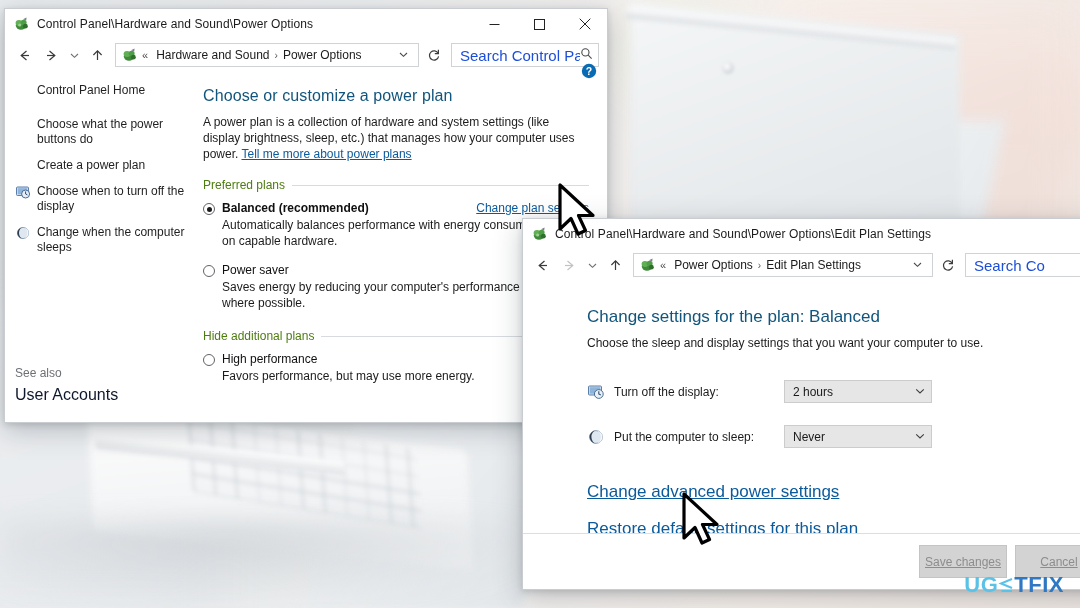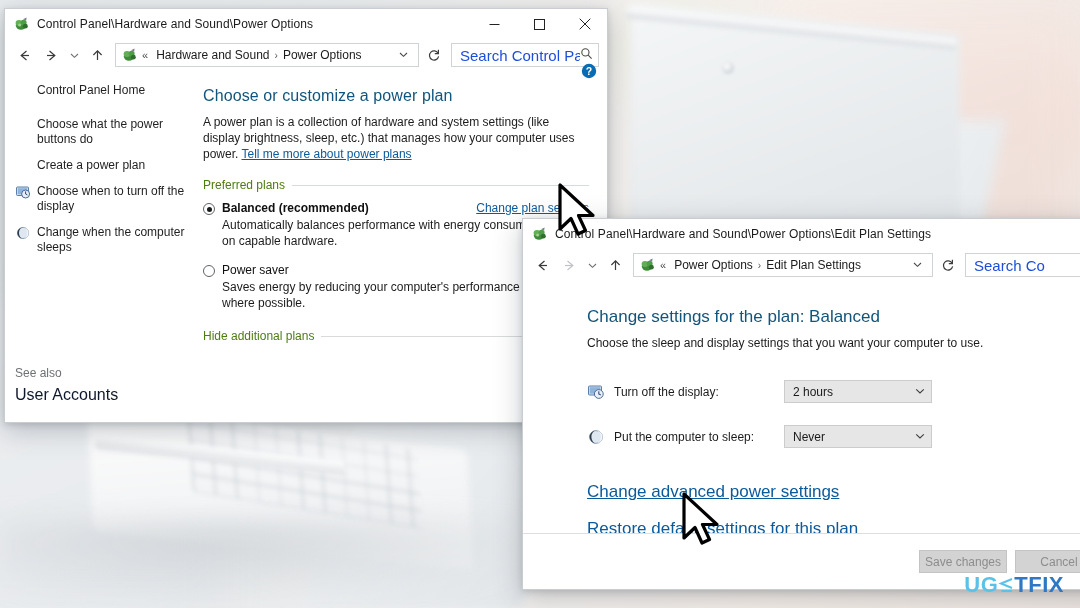--- a/index.html
+++ b/index.html
@@ -271,27 +271,28 @@
   .w2-links a { display: inline-block; font-size: 17px; margin-bottom: 17px; }
   .w2-footbar {
     position: absolute; left: 0; right: 0; bottom: 0;
     height: 56px;
     border-top: 1px solid #dcdfe2;
     background: #fff;
     display: flex; align-items: center; justify-content: flex-end;
     padding-right: 18px; gap: 8px;
   }
   .btn {
-    min-width: 88px; height: 23px;
+    min-width: 88px; height: 33px;
     border: 1px solid #c4c4c4;
     background: #d3d3d3;
     color: #8d8d8d;
     font-size: 12px;
     display: flex; align-items: center; justify-content: center;
     font-family: "Liberation Sans", sans-serif;
+    text-decoration: underline;
   }
 
   
   .cursor { position: absolute; width: 46px; height: 62px; pointer-events: none; }
 
   
   .watermark {
     position: absolute; right: 16px; bottom: 10px;
     font-size: 22px; font-weight: bold; letter-spacing: .5px;
     display: flex; align-items: center;
@@ -491,20 +492,28 @@
           <a class="link plan-change">Chan</a>
         </div>
         <div class="plan-desc">Saves energy by reducing your computer's performance where possible.</div>
       </div>
 
       <div class="group-head" style="margin-top:18px;">
         <span>Hide additional plans</span>
         <span class="rule"></span>
       </div>
 
+      <div class="plan">
+        <span class="radio"></span>
+        <div class="plan-row">
+          <span class="plan-name">High performance</span>
+          <a class="link plan-change">Chan</a>
+        </div>
+        <div class="plan-desc">Favors performance, but may use more energy.</div>
+      </div>
     </div>
   </div>
 </div>
 
 <div class="window" id="win2" style="left:522px; top:218px; width:600px; height:372px;">
 
   <div class="titlebar">
     <span class="title-icon">
       <svg width="16" height="16" viewBox="0 0 16 16">
         <ellipse cx="7" cy="9.5" rx="5.2" ry="4.2" fill="#3f8a3a"></ellipse>

